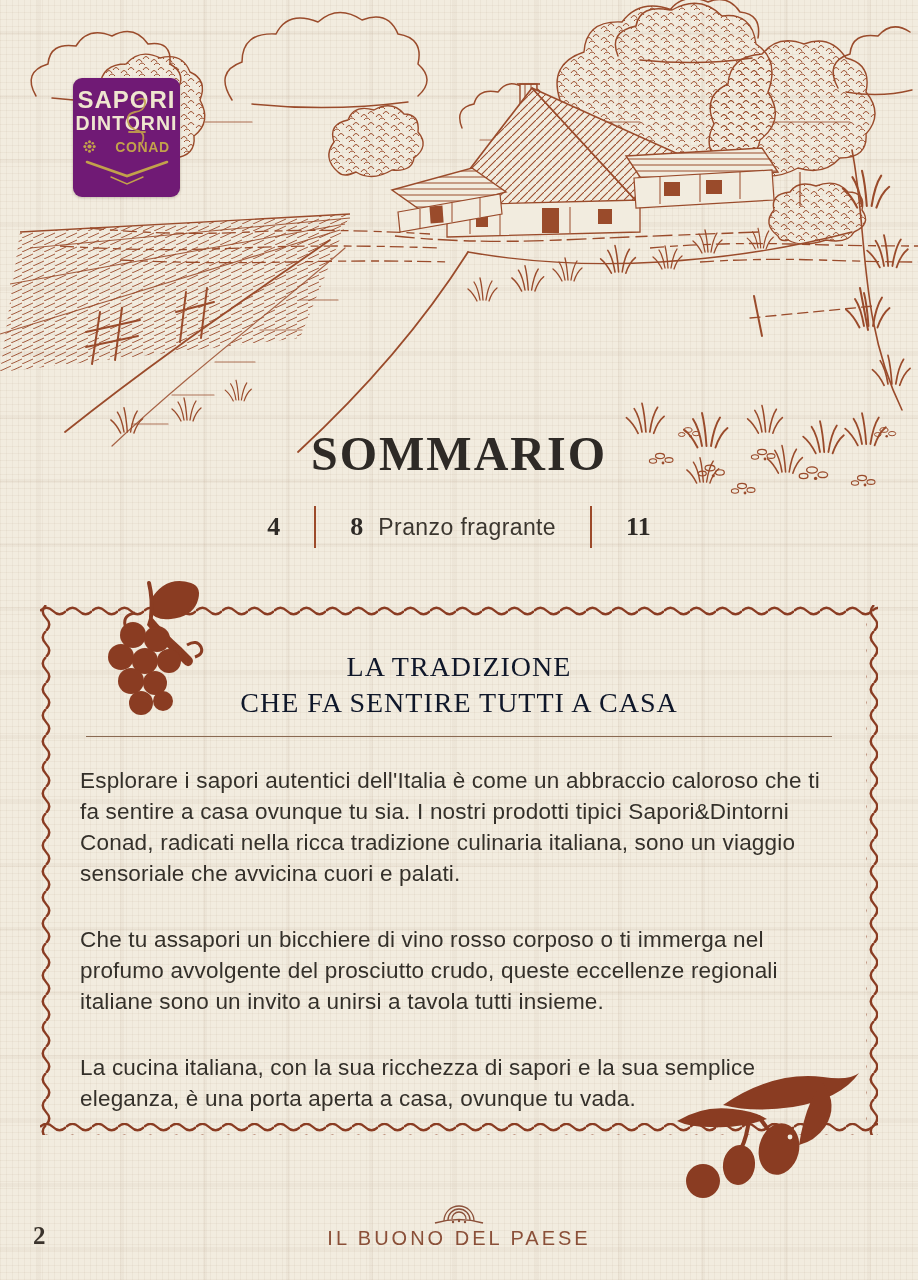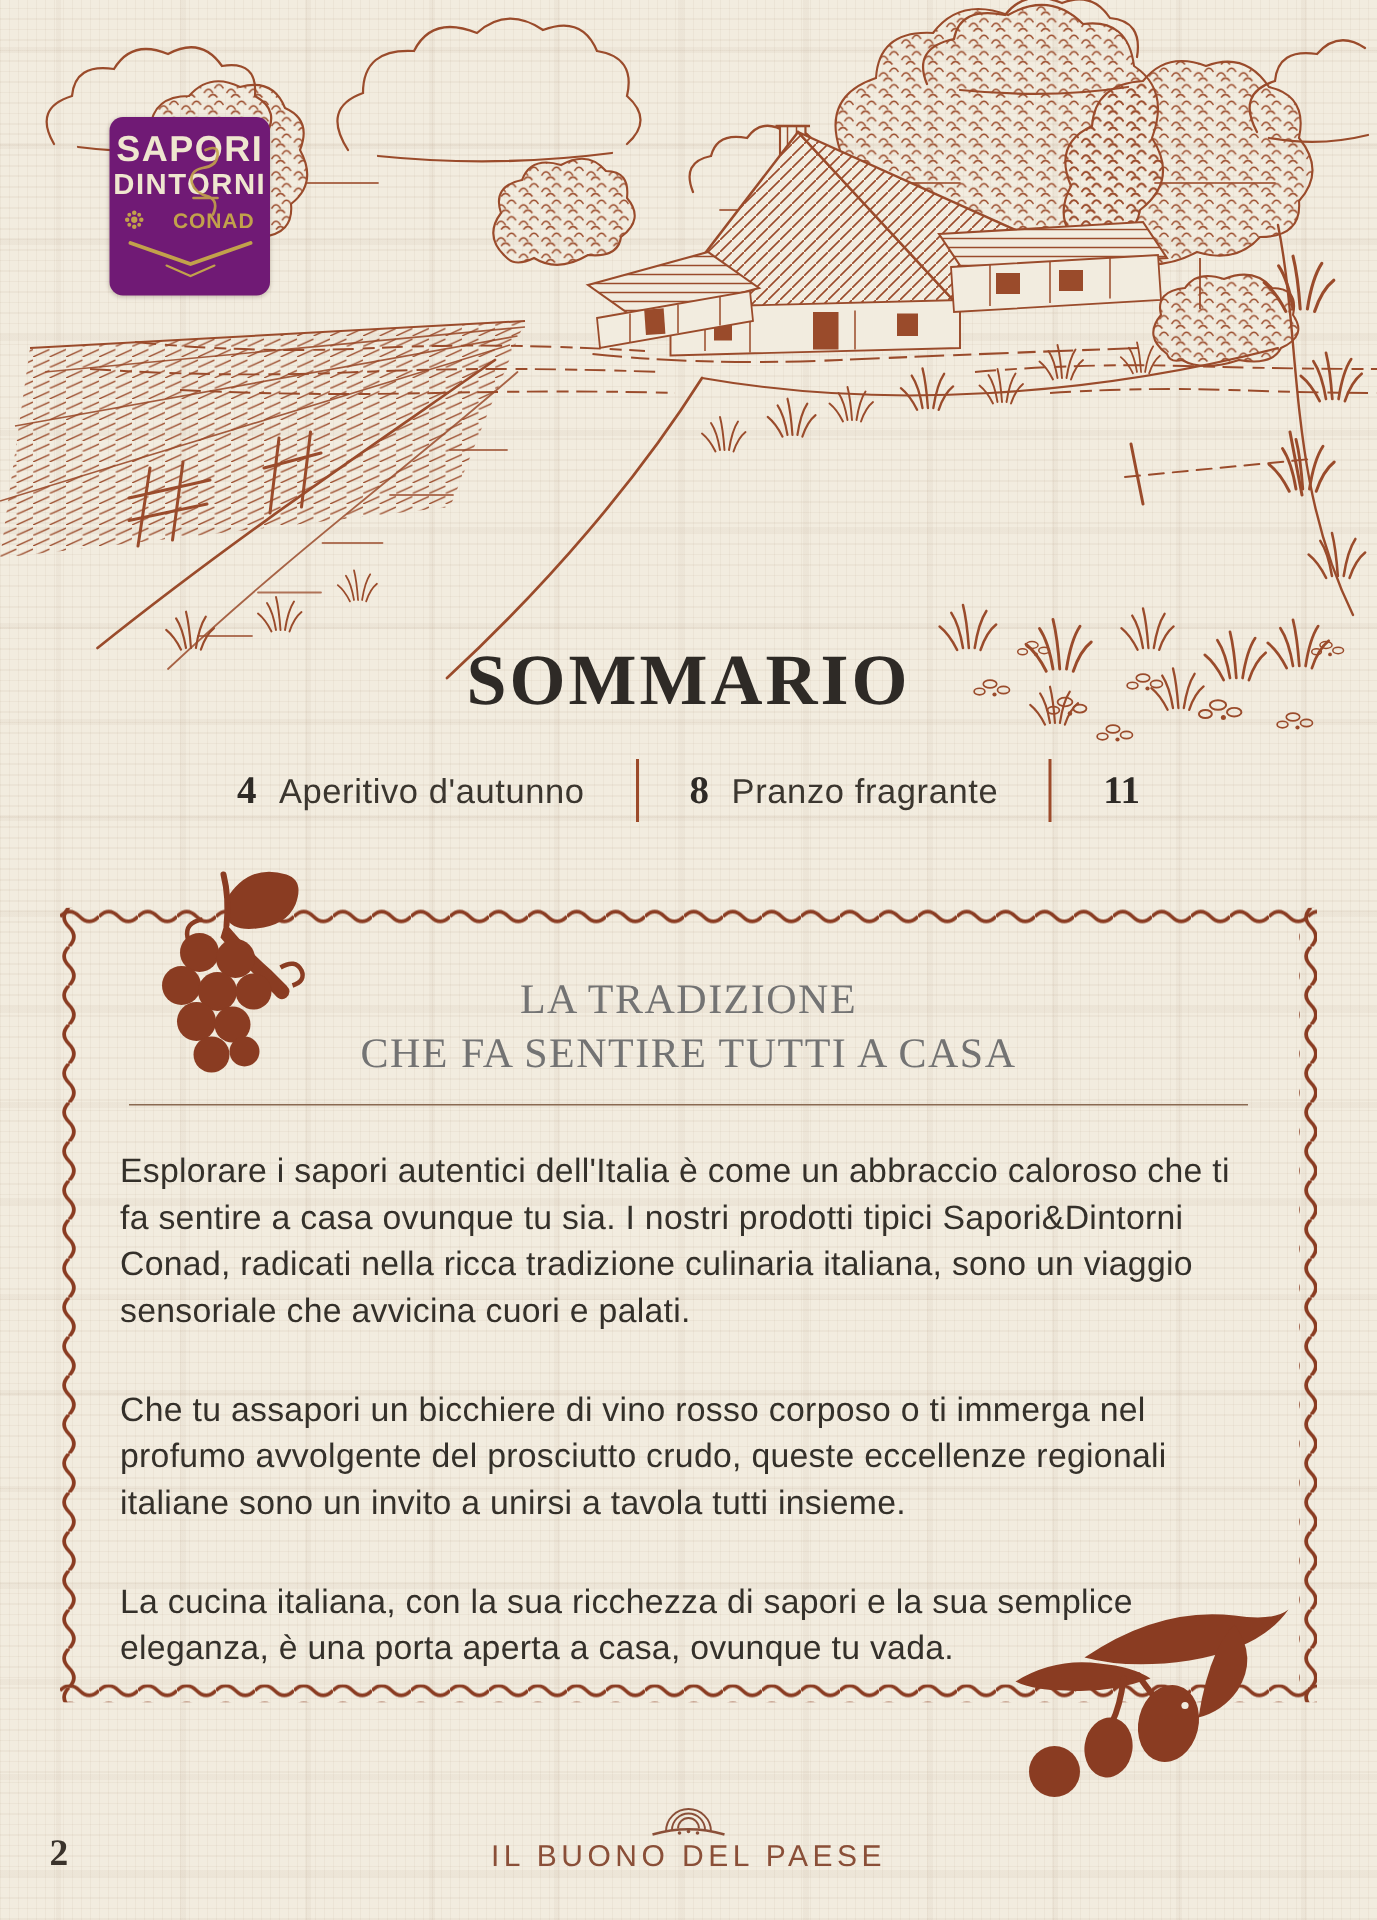--- a/index.html
+++ b/index.html
@@ -47,21 +47,21 @@
   .toc-label{font-size:23px;letter-spacing:.4px;color:#3b362f;margin-left:15px;}
   .toc-divider{width:2px;height:42px;background:#9c4a2a;margin:0 34px;align-self:center;}
   
   .trad-box{position:absolute;left:40px;top:605px;width:838px;height:530px;z-index:3;}
   .box-border{position:absolute;left:0;top:0;}
   .grapes{position:absolute;left:55px;top:-32px;}
   .olives{position:absolute;right:0px;bottom:-68px;}
   .trad-heading{
     margin-top:44px;text-align:center;
     font-family:"Liberation Serif",serif;font-size:28px;font-weight:400;
-    letter-spacing:1px;color:#737373;line-height:1.28;
+    letter-spacing:1px;color:#0f172a;line-height:1.28;
   }
   .trad-rule{width:746px;margin:15px auto 0 auto;border:0;border-top:1.5px solid #8a6a52;}
   .trad-body{margin:28px 40px 0 40px;}
   .trad-body p{
     margin:0 0 35px 0;font-size:22.5px;line-height:1.38;letter-spacing:.2px;color:#34302a;
   }
   
   .footer{position:absolute;left:0;bottom:30px;width:100%;z-index:3;text-align:center;}
   .footer .arch{display:block;margin:0 auto 2px auto;}
   .footer .slogan{
@@ -258,21 +258,20 @@
     <path d="M6 3 L46 17 L86 3" fill="none" stroke="#c2a14b" stroke-width="2.6" stroke-linecap="round"></path>
     <path d="M30 18 L46 25 L62 18" fill="none" stroke="#c2a14b" stroke-width="1.4" stroke-linecap="round"></path>
   </svg>
 </div>
 
 <div class="sommario">SOMMARIO</div>
 
 <div class="toc">
   <div class="toc-item">
     <span class="toc-num">4</span>
-    <span class="toc-label">Aperitivo d'autunno</span>
   </div>
   <div class="toc-divider"></div>
   <div class="toc-item">
     <span class="toc-num">8</span>
     <span class="toc-label">Pranzo fragrante</span>
   </div>
   <div class="toc-divider"></div>
   <div class="toc-item">
     <span class="toc-num">11</span>
   </div>

